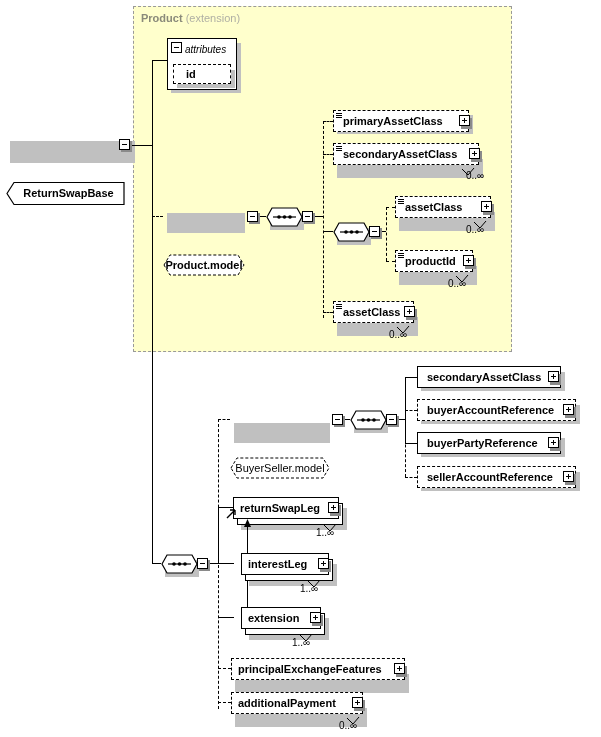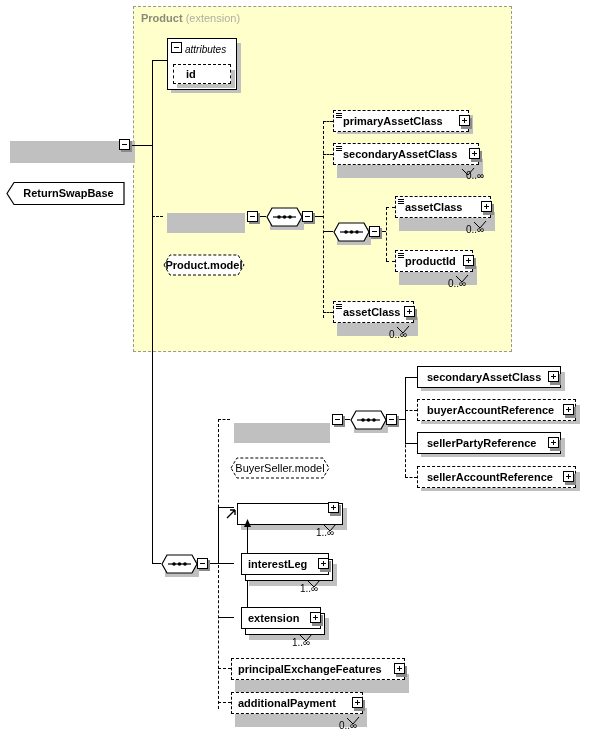--- a/index.html
+++ b/index.html
@@ -419,34 +419,37 @@
 
   <div class="shadow abs" style="left:421px;top:405px;width:159px;height:19px;"></div>
   <div class="node opt" style="left:417px;top:399px;width:159px;">
     <span class="nlabel">buyerAccountReference</span>
   </div>
   <div class="toggle-shadow" style="left:565px;top:407px;"></div>
   <div class="toggle plus" style="left:563px;top:404px;"></div>
 
   <div class="shadow abs" style="left:421px;top:438px;width:144px;height:19px;"></div>
   <div class="node" style="left:417px;top:432px;width:144px;">
-    <span class="nlabel">sellerPartyReference</span>
+    <span class="nlabel">buyerPartyReference</span>
   </div>
   <div class="toggle-shadow" style="left:550px;top:440px;"></div>
   <div class="toggle plus" style="left:548px;top:437px;"></div>
 
   <div class="shadow abs" style="left:421px;top:472px;width:159px;height:19px;"></div>
   <div class="node opt" style="left:417px;top:466px;width:159px;">
     <span class="nlabel">sellerAccountReference</span>
   </div>
   <div class="toggle-shadow" style="left:565px;top:474px;"></div>
   <div class="toggle plus" style="left:563px;top:471px;"></div>
 
   <div class="shadow abs" style="left:241px;top:508px;width:106px;height:22px;"></div>
   <div class="stack-back" style="left:237px;top:503px;width:106px;"></div>
+  <div class="node" style="left:233px;top:497px;width:106px;">
+    <span class="nlabel" style="padding-left:6px;">returnSwapLeg</span>
+  </div>
   <div class="toggle-shadow" style="left:330px;top:505px;"></div>
   <div class="toggle plus" style="left:328px;top:502px;"></div>
   <div class="subarrow" style="left:226px;top:505px;">
     <svg width="12" height="12" viewBox="0 0 12 12">
         <path d="M1,11 L9,3 M9,3 L4,3 M9,3 L9,8" stroke="#000" stroke-width="1.4" fill="none"></path>
       </svg>
   </div>
   <div class="cardtick" style="left:322px;top:519px;">
     <svg width="16" height="10" viewBox="0 0 16 10">
         <path d="M14,1 L8,8 L2,2" fill="none" stroke="#000" stroke-width="1"></path>

